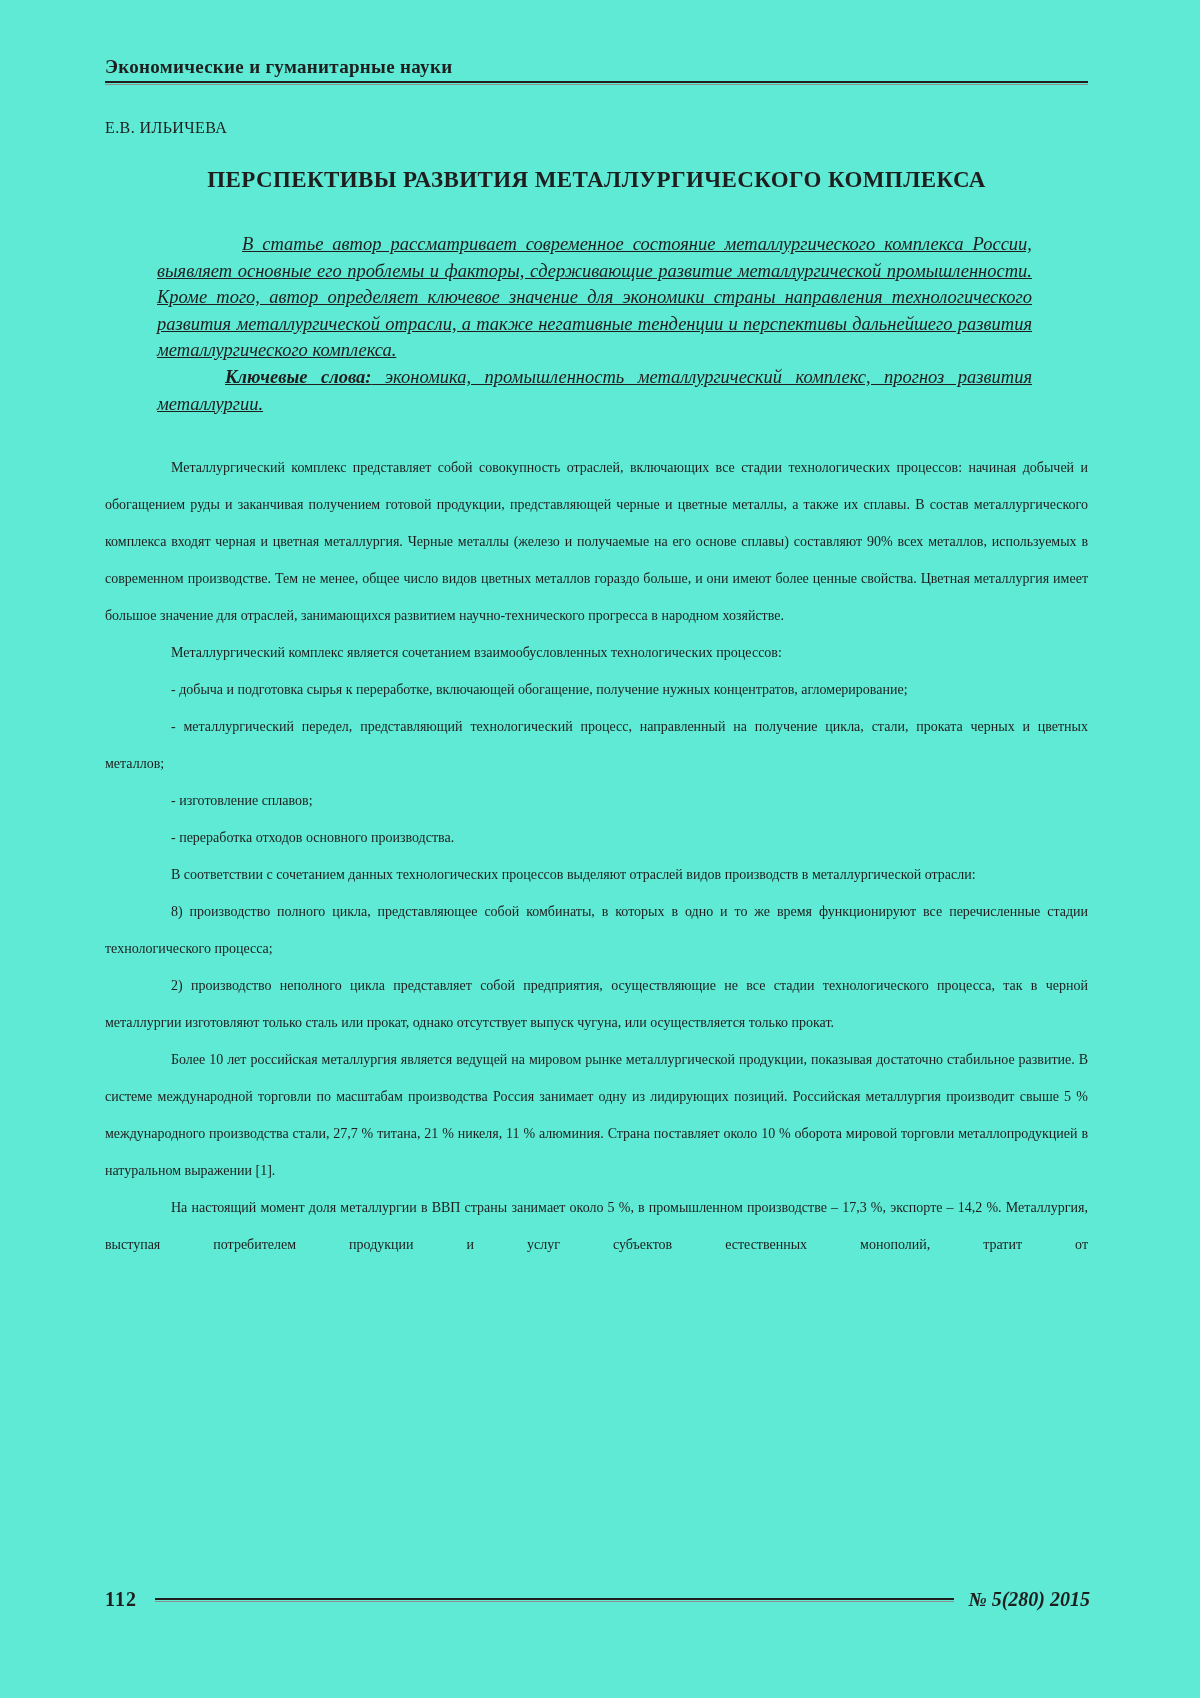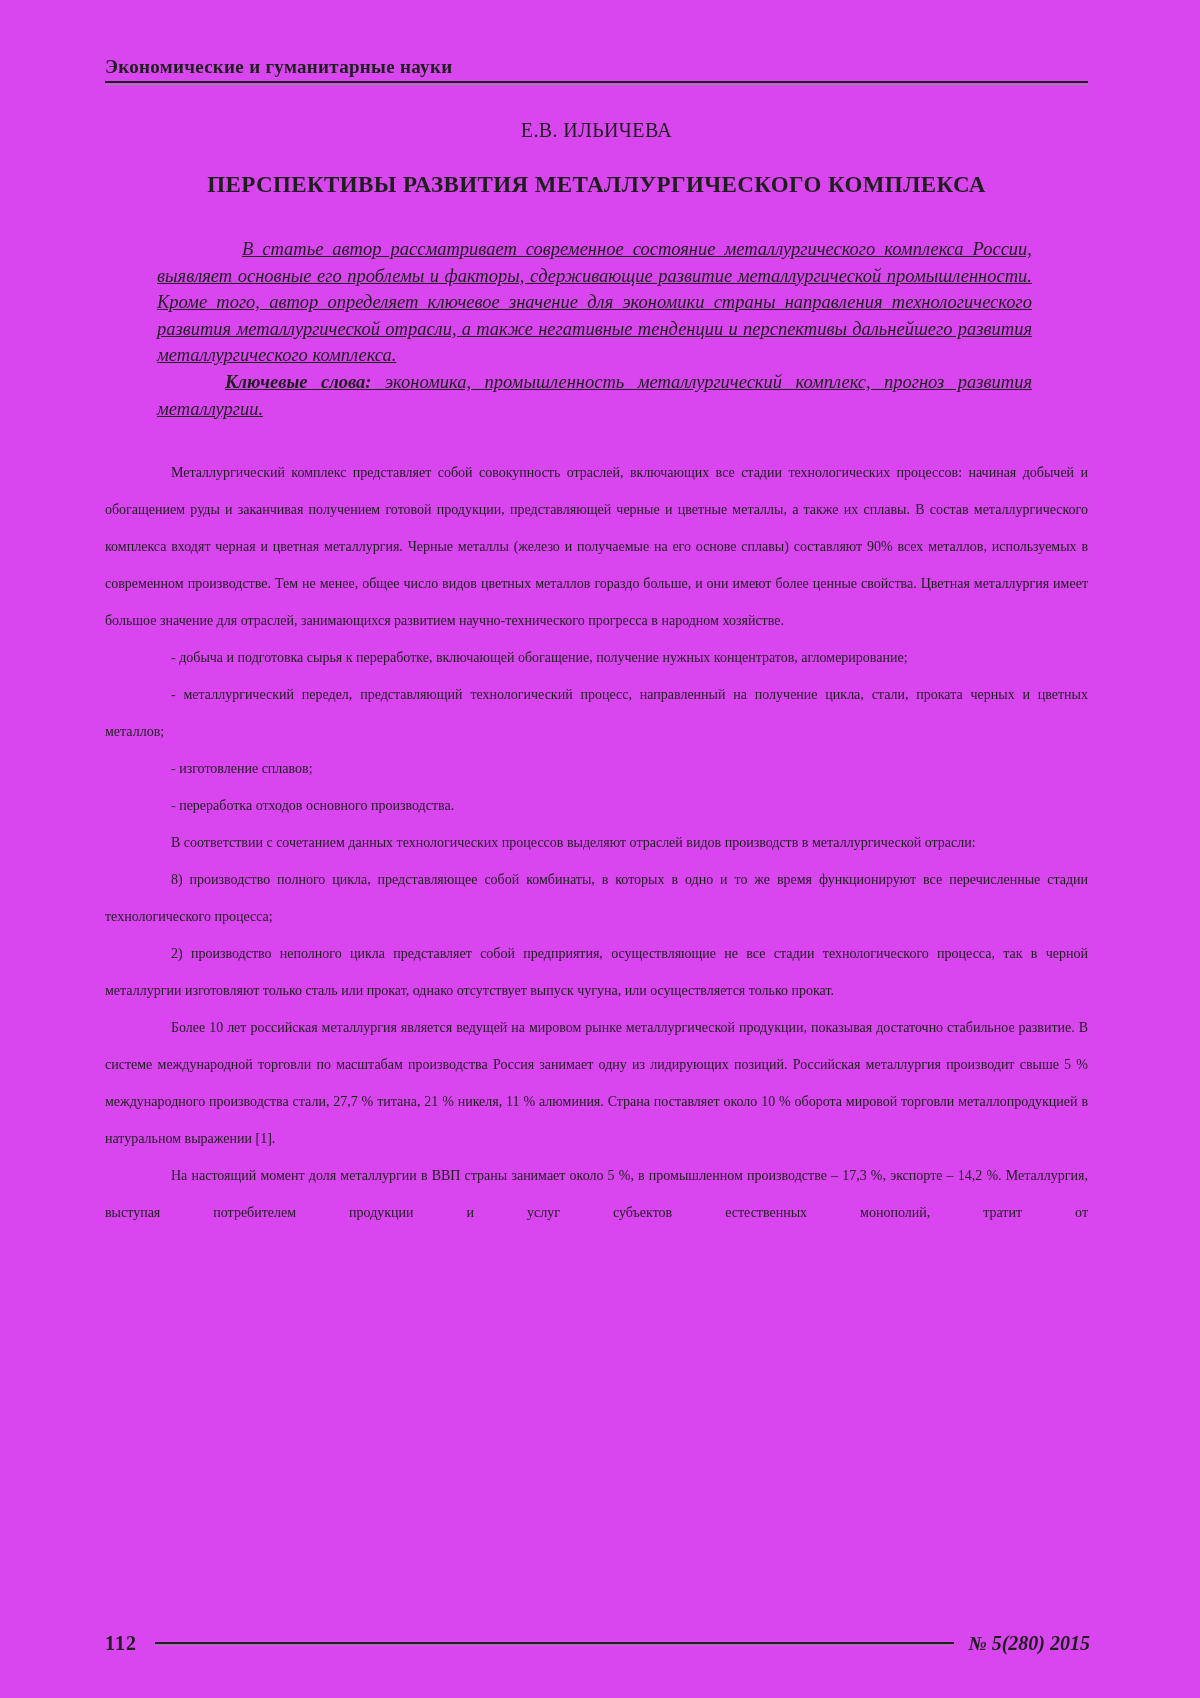--- a/index.html
+++ b/index.html
@@ -1,21 +1,21 @@
 <!DOCTYPE html>
 <html lang="ru"><head>
 <meta charset="utf-8">
 <style>
   html, body { margin: 0; padding: 0; background: #e8e8e8; }
   .page {
     position: relative;
     width: 1200px;
     height: 1698px;
     margin: 0 auto;
-    background: #d946ef;
+    background: #5eead4;
     color: #1e1e1e;
     font-family: "Liberation Serif", "DejaVu Serif", serif;
     box-sizing: border-box;
     padding: 56px 112px 0 105px;
     overflow: hidden;
   }
 
   
   .running-head {
     font-size: 19px;
@@ -30,22 +30,21 @@
   }
 
   .udk {
     margin-top: 28px;
     padding-left: 78px;
     font-size: 20px;
   }
 
   .author {
     margin-top: 34px;
-    text-align: center;
-    font-size: 20px;
+    font-size: 16px;
     letter-spacing: 0.4px;
   }
 
   .article-title {
     margin-top: 30px;
     text-align: center;
     font-size: 23px;
     font-weight: bold;
     letter-spacing: 0.4px;
   }
@@ -71,21 +70,21 @@
   .body-text p {
     margin: 0;
     text-indent: 66px;
   }
   .body-text p.p-cont { text-align-last: justify; }
 
   .page-footer {
     position: absolute;
     left: 105px;
     right: 110px;
-    top: 1632px;
+    top: 1588px;
     display: flex;
     align-items: center;
     font-size: 20px;
   }
   .page-number { font-weight: bold; letter-spacing: 1px; }
   .footer-rule {
     flex: 1;
     margin: 0 14px 0 18px;
     height: 1px;
     border-top: 2px solid #1f1f1f;
@@ -108,20 +107,21 @@
 
   <h1 class="article-title">ПЕРСПЕКТИВЫ РАЗВИТИЯ МЕТАЛЛУРГИЧЕСКОГО КОМПЛЕКСА</h1>
 
   <section class="abstract-block">
     <p class="abstract-text">В статье автор рассматривает современное состояние металлургического комплекса России, выявляет основные его проблемы и факторы, сдерживающие развитие металлургической промышленности. Кроме того, автор определяет ключевое значение для экономики страны направления технологического развития металлургической отрасли, а также негативные тенденции и перспективы дальнейшего развития металлургического комплекса.</p>
     <p class="keywords-line"><span class="kw-label">Ключевые слова:</span> <span>экономика, промышленность металлургический комплекс, прогноз развития металлургии.</span></p>
   </section>
 
   <section class="body-text">
     <p>Металлургический комплекс представляет собой совокупность отраслей, включающих все стадии технологических процессов: начиная добычей и обогащением руды и заканчивая получением готовой продукции, представляющей черные и цветные металлы, а также их сплавы. В состав металлургического комплекса входят черная и цветная металлургия. Черные металлы (железо и получаемые на его основе сплавы) составляют 90% всех металлов, используемых в современном производстве. Тем не менее, общее число видов цветных металлов гораздо больше, и они имеют более ценные свойства. Цветная металлургия имеет большое значение для отраслей, занимающихся развитием научно-технического прогресса в народном хозяйстве.</p>
+    <p>Металлургический комплекс является сочетанием взаимообусловленных технологических процессов:</p>
     <p>- добыча и подготовка сырья к переработке, включающей обогащение, получение нужных концентратов, агломерирование;</p>
     <p>- металлургический передел, представляющий технологический процесс, направленный на получение цикла, стали, проката черных и цветных металлов;</p>
     <p>- изготовление сплавов;</p>
     <p>- переработка отходов основного производства.</p>
     <p>В соответствии с сочетанием данных технологических процессов выделяют отраслей видов производств в металлургической отрасли:</p>
     <p>8) производство полного цикла, представляющее собой комбинаты, в которых в одно и то же время функционируют все перечисленные стадии технологического процесса;</p>
     <p>2) производство неполного цикла представляет собой предприятия, осуществляющие не все стадии технологического процесса, так в черной металлургии изготовляют только сталь или прокат, однако отсутствует выпуск чугуна, или осуществляется только прокат.</p>
     <p>Более 10 лет российская металлургия является ведущей на мировом рынке металлургической продукции, показывая достаточно стабильное развитие. В системе международной торговли по масштабам производства Россия занимает одну из лидирующих позиций. Российская металлургия производит свыше 5 % международного производства стали, 27,7 % титана, 21 % никеля, 11 % алюминия. Страна поставляет около 10 % оборота мировой торговли металлопродукцией в натуральном выражении [1].</p>
     <p class="p-cont">На настоящий момент доля металлургии в ВВП страны занимает около 5 %, в промышленном производстве – 17,3 %, экспорте – 14,2 %. Металлургия, выступая потребителем продукции и услуг субъектов естественных монополий, тратит от</p>
   </section>

